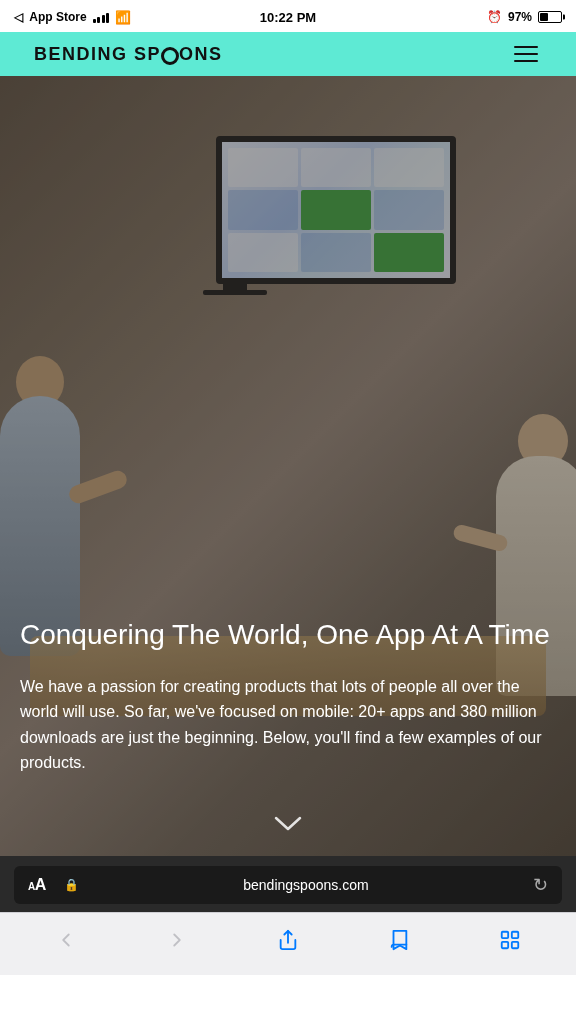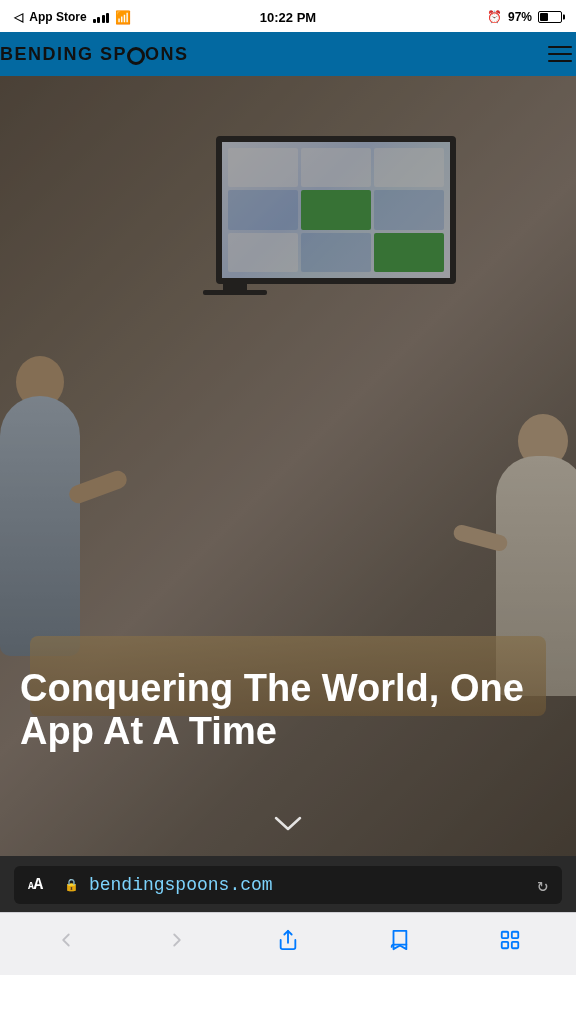--- a/index.html
+++ b/index.html
@@ -94,22 +94,22 @@
     }
     .alarm-icon {
       font-size: 12px;
     }
 
     
     .navbar {
       display: flex;
       justify-content: space-between;
       align-items: center;
-      padding: 10px 0;
-      background: #0369a1;
+      padding: 10px 34px;
+      background: #5eead4;
       border-bottom: none;
     }
     .brand-logo {
       font-size: 18px;
       font-weight: 800;
       letter-spacing: 1.5px;
       color: #111;
       text-transform: uppercase;
       font-family: 'Arial Black', 'Helvetica Neue', Arial, sans-serif;
     }
@@ -302,22 +302,22 @@
 
     
     .hero-content {
       position: absolute;
       bottom: 80px;
       left: 0;
       right: 0;
       padding: 0 20px;
     }
     .hero-title {
-      font-size: 38px;
-      font-weight: 700;
+      font-size: 28px;
+      font-weight: 400;
       color: #fff;
       line-height: 1.15;
       margin-bottom: 22px;
       font-family: 'Arial Black', 'Helvetica Neue', Arial, sans-serif;
     }
     .hero-subtitle {
       font-size: 16px;
       color: #fff;
       line-height: 1.6;
       font-weight: 400;
@@ -340,41 +340,40 @@
       background: #2a2a2a;
       padding: 10px 14px 8px;
     }
     .browser-url-row {
       display: flex;
       align-items: center;
       background: #1a1a1a;
       border-radius: 6px;
       padding: 8px 14px;
       gap: 10px;
-      font-family: Liberation Mono, monospace;
     }
     .browser-aa {
       color: #fff;
       font-size: 13px;
       font-weight: 600;
       letter-spacing: -0.5px;
       min-width: 26px;
     }
     .browser-aa .small-a {
       font-size: 10px;
     }
     .browser-lock {
       color: #aaa;
       font-size: 12px;
     }
     .browser-url {
       flex: 1;
-      color: #7dd3fc;
-      font-size: 18px;
-      text-align: left;
+      color: #ffffff;
+      font-size: 14px;
+      text-align: center;
     }
     .browser-reload {
       color: #aaa;
       font-size: 16px;
       transform: rotate(0deg);
     }
 
     
     .browser-bottom-nav {
       background: #f0f0f2;
@@ -471,20 +470,21 @@
       <div class="person-right-arm"></div>
     </div>
 
     <div class="conference-table"></div>
   </div>
 
   <div class="hero-overlay"></div>
 
   <div class="hero-content">
     <h1 class="hero-title">Conquering The World, One App At A Time</h1>
+    <p class="hero-subtitle">We have a passion for creating products that lots of people all over the world will use. So far, we've focused on mobile: 20+ apps and 380 million downloads are just the beginning. Below, you'll find a few examples of our products.</p>
   </div>
 
   <div class="scroll-chevron">
     <svg width="28" height="18" viewBox="0 0 28 18" fill="none">
       <polyline points="2,4 14,15 26,4" stroke="white" stroke-width="2.5" fill="none" stroke-linecap="round" stroke-linejoin="round"></polyline>
     </svg>
   </div>
 </div>
 
 <div class="browser-bar-bg">

